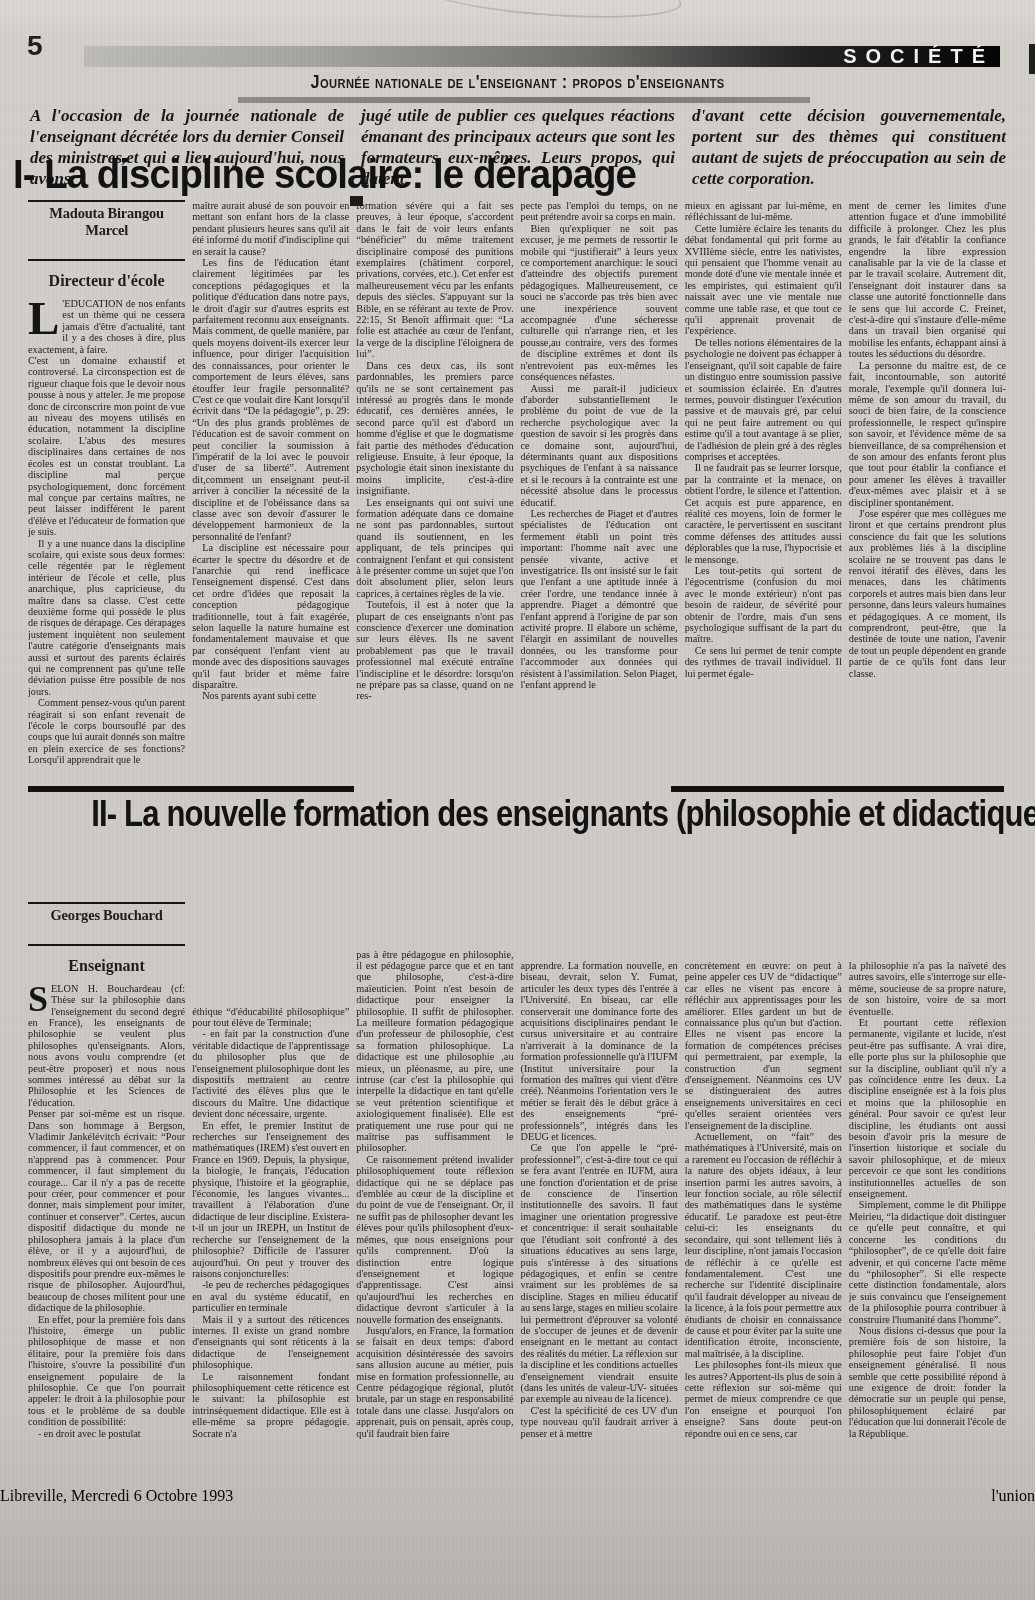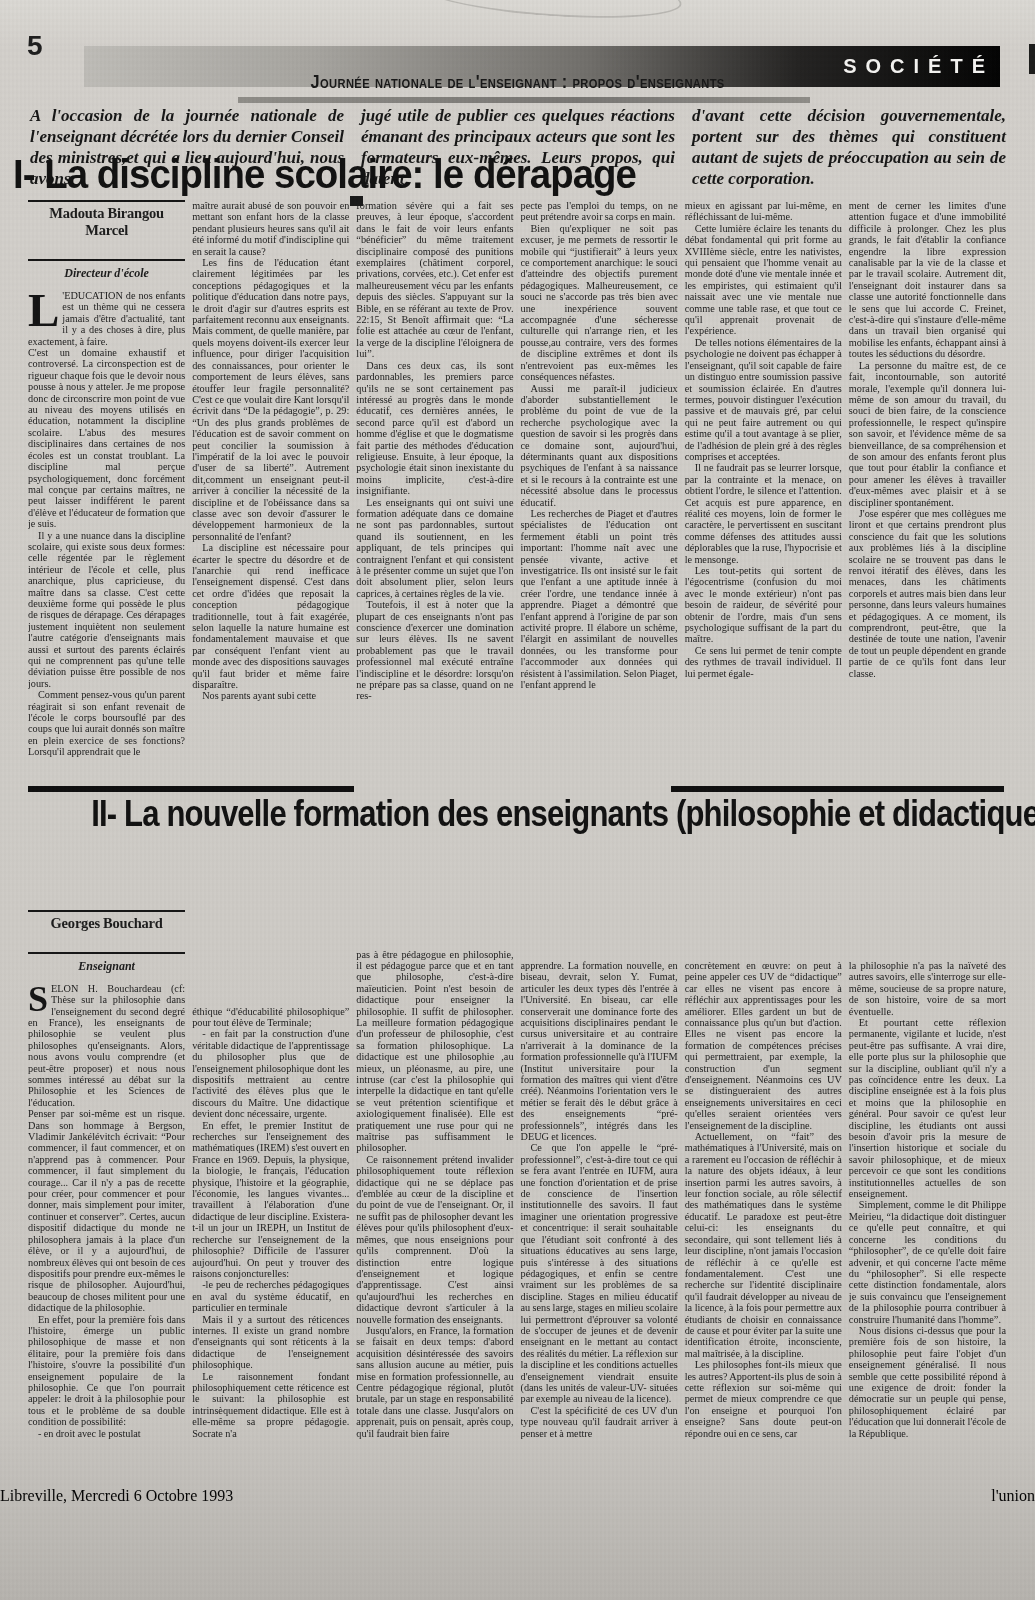--- a/index.html
+++ b/index.html
@@ -10,21 +10,21 @@
         overflow:hidden;}
   
   #page::after{content:"";position:absolute;inset:0;pointer-events:none;opacity:.35;
     background-image:repeating-linear-gradient(90deg,rgba(120,117,112,.06) 0 2px,rgba(255,255,255,.04) 2px 4px),
                      repeating-linear-gradient(0deg,rgba(120,117,112,.05) 0 3px,rgba(255,255,255,.03) 3px 6px);}
   .fold{position:absolute;left:420px;top:-26px;width:260px;height:40px;border:2px solid rgba(90,88,84,.25);
         border-radius:50%;border-top:none;border-left:none;transform:rotate(4deg);}
   
   .pagenum{position:absolute;left:27px;top:30px;font-family:"Liberation Sans",sans-serif;
            font-weight:bold;font-size:28px;color:#1b1b1b;}
-  .hbar{position:absolute;left:84px;top:46px;width:916px;height:41px;display:flex;align-items:center;
+  .hbar{position:absolute;left:84px;top:46px;width:916px;height:21px;display:flex;align-items:center;
         justify-content:flex-end;background:linear-gradient(90deg,#bdbbb6 0%,#a5a39e 25%,#6f6d69 55%,#21201f 78%,#000 100%);}
   .hbar .soc{color:#f4f3f1;font-family:"Liberation Sans",sans-serif;font-weight:bold;font-size:20px;
         letter-spacing:9px;padding-right:6px;transform:scaleY(1.05);}
   .cornermark{position:absolute;right:0;top:44px;width:6px;height:30px;background:#1a1a19;}
   .kicker{position:absolute;left:0;top:72px;width:100%;text-align:center;}
   .kicker span{display:inline-block;font-family:"Liberation Sans",sans-serif;font-weight:bold;
         font-size:17.5px;color:#151515;transform:scaleX(.93);font-variant:small-caps;letter-spacing:.4px;}
   .krule{position:absolute;left:238px;top:97px;width:572px;height:6px;
         background:linear-gradient(90deg,#8d8b86,#767471 60%,#8d8b86);}
   
@@ -43,21 +43,21 @@
   #a1-body{top:200px;height:588px;}
   #a2-body{top:853px;height:586px;align-items:flex-end;}
   .col{flex:1 1 0;overflow:hidden;font-size:10.25px;line-height:11.4px;text-align:justify;
        color:#191919;hyphens:auto;word-spacing:-0.25px;}
   .col p{margin:0;text-indent:10px;}
   .col .lead-p{text-indent:0;}
   .coltext p:first-child{text-indent:0;}
   .byline{margin-bottom:7px;border-top:2px solid #121212;padding-top:3px;text-align:center;}
   .byline .name{font-weight:bold;font-size:14.5px;line-height:17px;letter-spacing:-.2px;
        border-bottom:2px solid #121212;padding-bottom:20px;}
-  .byline .role{font-weight:bold;font-size:12px;line-height:20px;padding-top:2px;font-style:italic;}
+  .byline .role{font-weight:bold;font-size:16px;line-height:20px;padding-top:10px;}
   .dropcap{float:left;font-weight:bold;font-size:47px;line-height:36px;padding:2px 3px 0 0;color:#111;}
   .dropcap.s{font-size:36px;line-height:28px;}
   .sq{position:absolute;left:350px;top:196px;width:13px;height:10px;background:#161616;}
   
   .divbar{position:absolute;top:786px;height:6px;background:#0c0c0c;}
   #divbar-l{left:28px;width:326px;}
   #divbar-r{left:671px;width:333px;}
   
   .fbar{position:absolute;left:0;top:1484px;width:1035px;height:24px;display:flex;align-items:center;
         justify-content:space-between;

